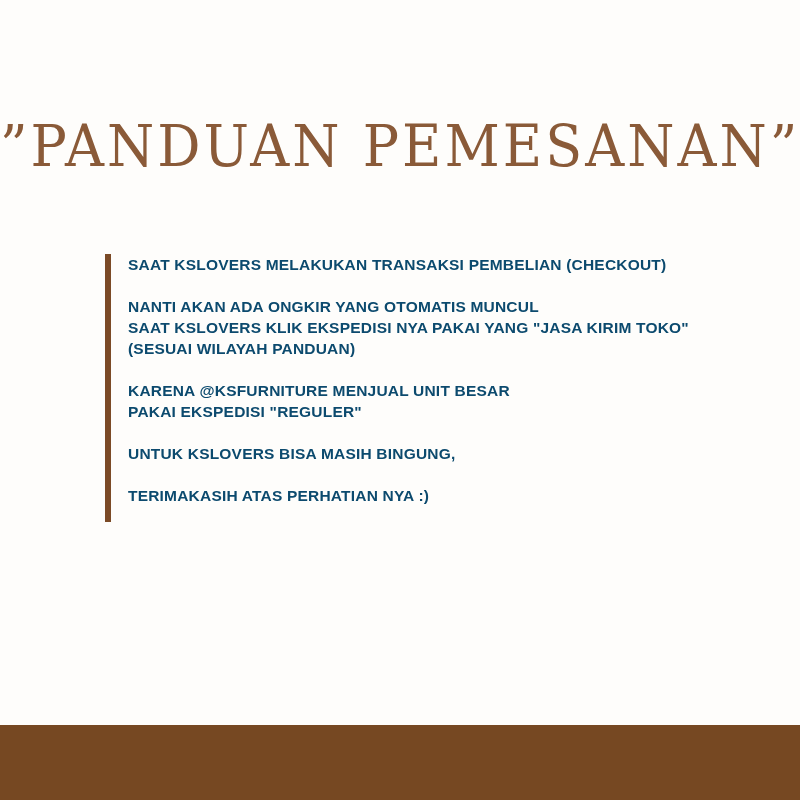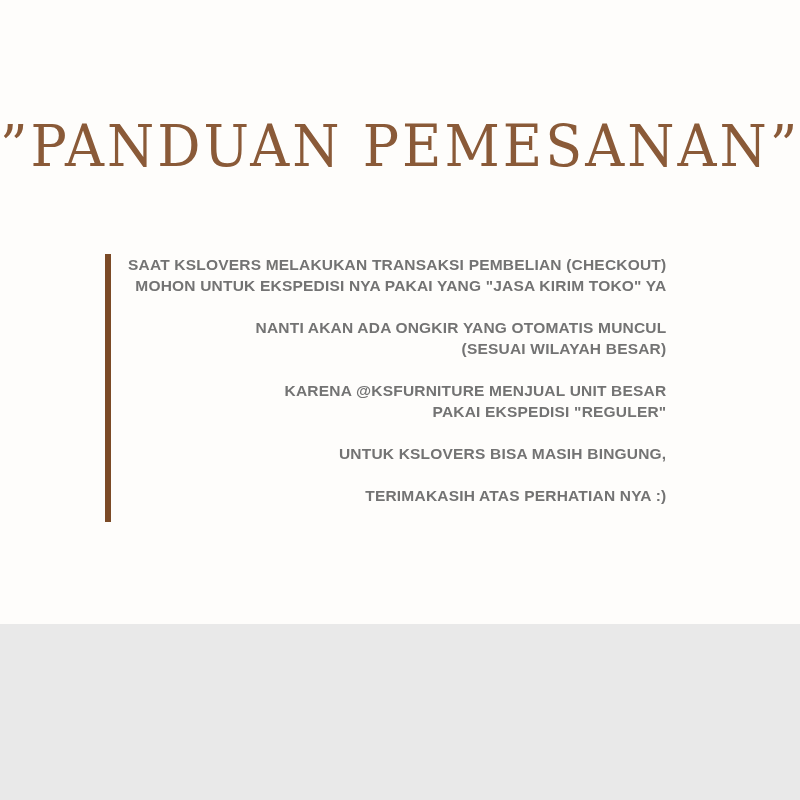--- a/index.html
+++ b/index.html
@@ -3,21 +3,21 @@
 <meta charset="utf-8">
 <style>
   html, body {
     margin: 0;
     padding: 0;
     background: #e9e9e9;
   }
   .canvas {
     position: relative;
     width: 800px;
-    height: 624px;
+    height: 800px;
     margin: 0 auto;
     background: #fefdfb;
     overflow: hidden;
     font-family: "Liberation Sans", sans-serif;
   }
   .title {
     position: absolute;
     top: 112px;
     left: 0;
     width: 800px;
@@ -71,28 +71,28 @@
 </style>
 </head>
 <body>
 
 <div class="canvas" style="background: rgb(254, 253, 251);">
 
   <div class="title" style="color: rgb(138, 90, 56);">”PANDUAN PEMESANAN”</div>
 
   <div class="content">
     <div class="vline" style="background: rgb(123, 74, 38);"></div>
-    <div class="body-text" style="color: #737373; text-align: right;">
+    <div class="body-text" style="color: #0c4a6e;">
         <div class="para">
           <div class="line">SAAT KSLOVERS MELAKUKAN TRANSAKSI PEMBELIAN (CHECKOUT)</div>
-          <div class="line">MOHON UNTUK EKSPEDISI NYA PAKAI YANG "JASA KIRIM TOKO" YA</div>
         </div>
         <div class="para">
           <div class="line">NANTI AKAN ADA ONGKIR YANG OTOMATIS MUNCUL</div>
-          <div class="line">(SESUAI WILAYAH BESAR)</div>
+          <div class="line">SAAT KSLOVERS KLIK EKSPEDISI NYA PAKAI YANG "JASA KIRIM TOKO"</div>
+          <div class="line">(SESUAI WILAYAH PANDUAN)</div>
         </div>
         <div class="para">
           <div class="line">KARENA @KSFURNITURE MENJUAL UNIT BESAR</div>
           <div class="line">PAKAI EKSPEDISI "REGULER"</div>
         </div>
         <div class="para">
           <div class="line">UNTUK KSLOVERS BISA MASIH BINGUNG,</div>
         </div>
         <div class="para">
           <div class="line">TERIMAKASIH ATAS PERHATIAN NYA :)</div>

